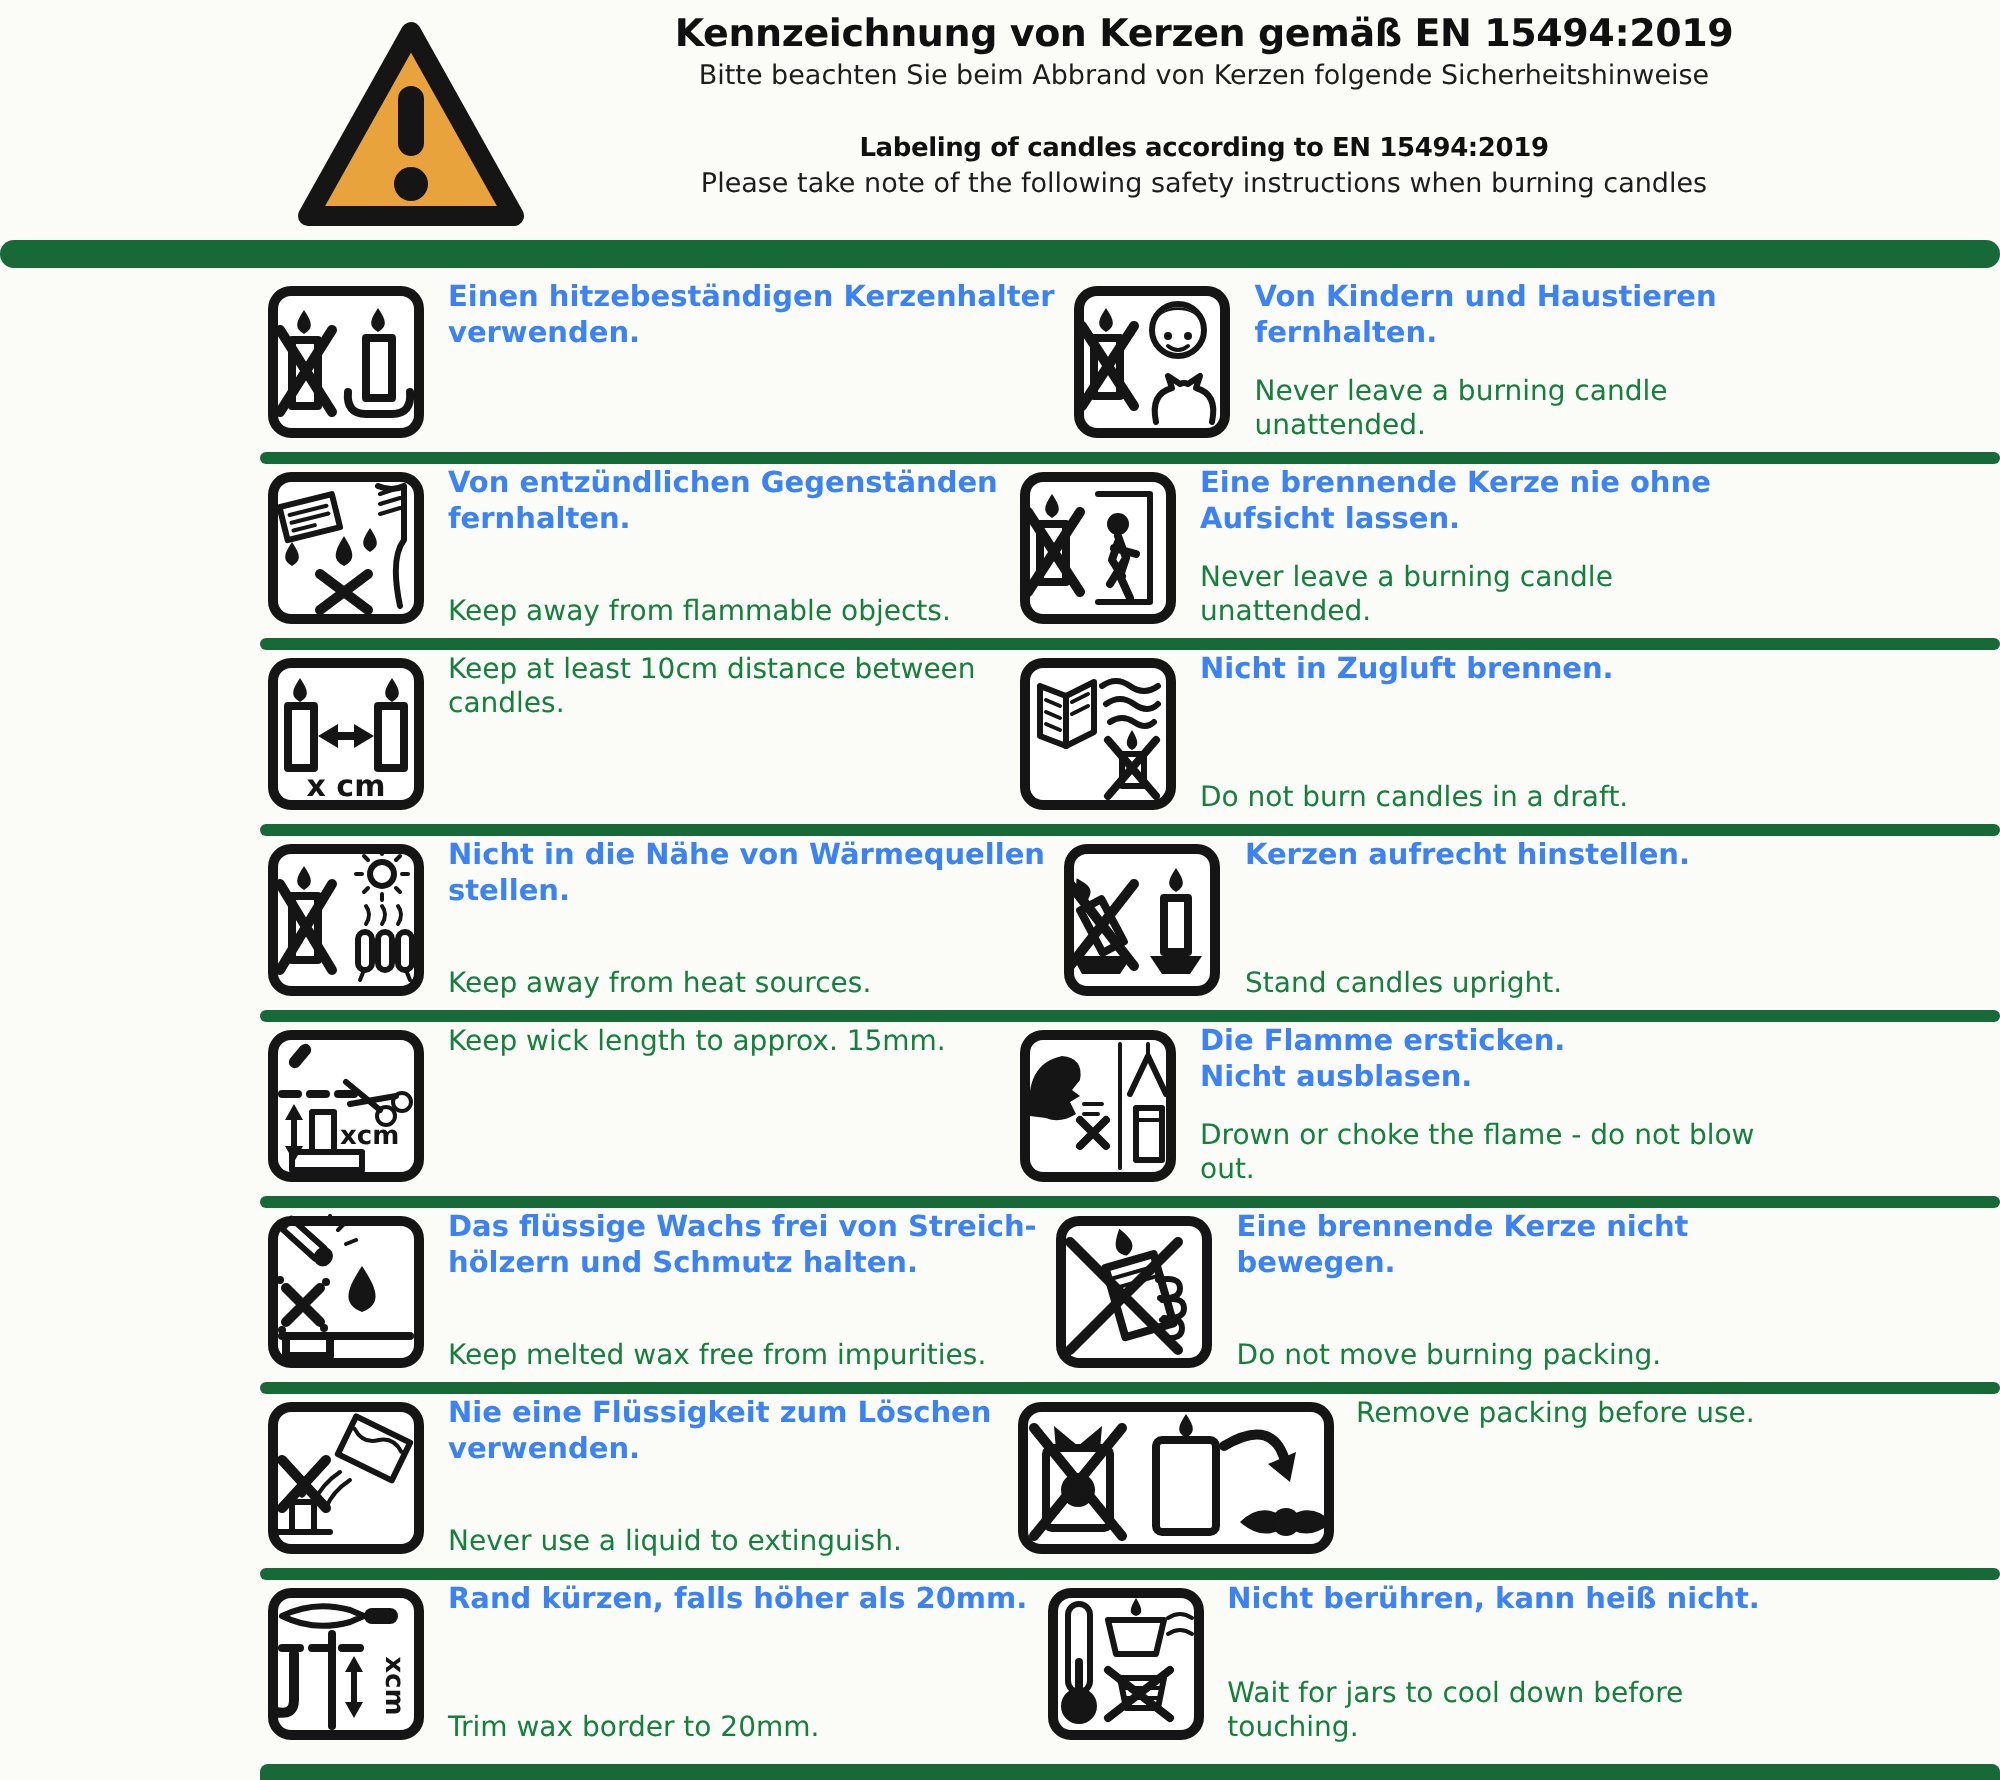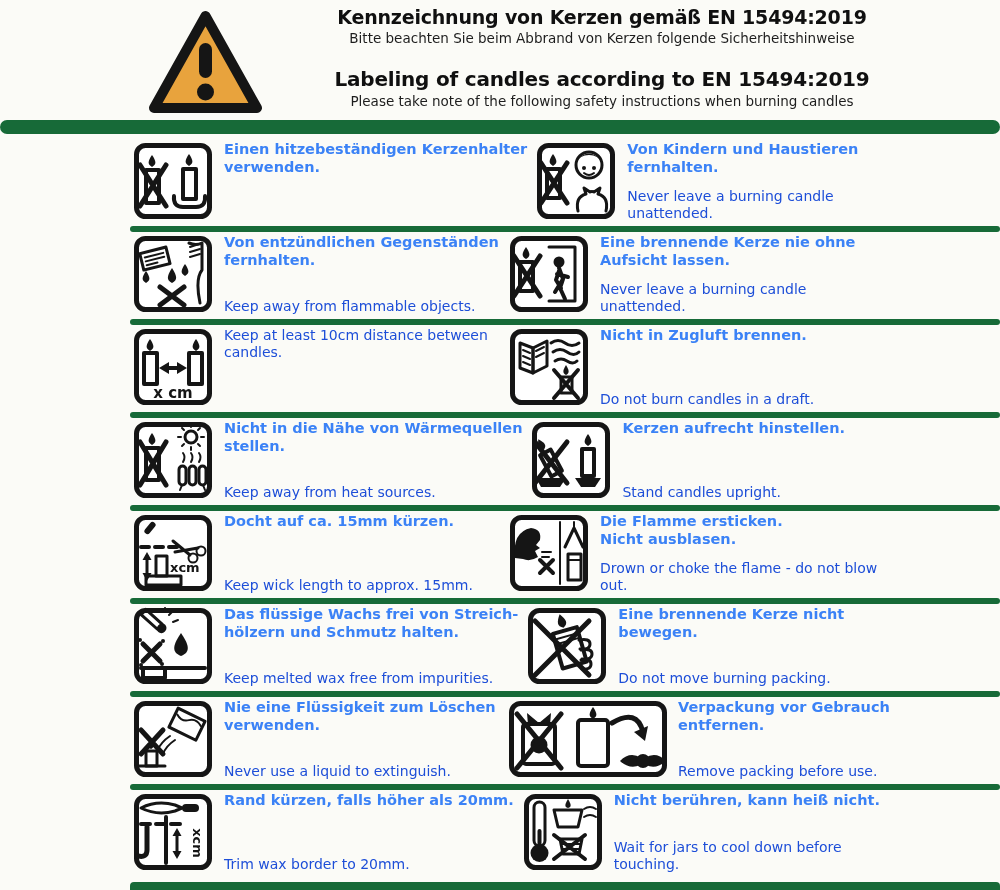--- a/index.html
+++ b/index.html
@@ -10,37 +10,37 @@
   html,body{margin:0;padding:0;}
   body{background:#e9e9e9;font-family:"DejaVu Sans",sans-serif;}
   .page{position:relative;width:1000px;height:890px;background:var(--bg);overflow:hidden;
         color:#1b1b1b;}
   
   header{position:relative;height:118px;}
   .tri{position:absolute;left:145px;top:7px;}
   .titles{position:absolute;left:204px;right:0;top:6px;text-align:center;}
   .t-de{font-size:19px;font-weight:bold;color:#101010;letter-spacing:-0.2px;}
   .s-de{font-size:13.5px;margin-top:2px;color:#1d1d1d;}
-  .t-en{font-size:20px;font-weight:bold;color:#101010;margin-top:21px;letter-spacing:-0.2px;}
+  .t-en{font-size:13px;font-weight:bold;color:#101010;margin-top:21px;letter-spacing:-0.2px;}
   .s-en{font-size:13.5px;margin-top:2px;color:#1d1d1d;}
   
   .bar-top{height:14px;background:var(--green);border-radius:7px;margin-top:2px;}
   .divider{height:6px;background:var(--green);border-radius:3px;margin-left:130px;}
   .bar-bottom{position:absolute;left:130px;right:0;bottom:0;height:8px;background:var(--green);
               border-radius:4px 4px 0 0;}
   
   main{padding-top:5px;}
   .row{display:flex;height:87px;align-items:flex-start;}
   .item{flex:0 0 50%;box-sizing:border-box;display:flex;gap:10px;}
   .item.left{padding-left:132px;}
   .item.right{padding-left:8px;}
   .pict{flex:0 0 auto;margin-top:3px;}
   .txt{display:flex;flex-direction:column;justify-content:space-between;height:81px;padding-top:2px;}
   .de{margin:0;font-weight:bold;font-size:14.5px;line-height:1.24;white-space:pre;color:#3b82f6;}
-  .en{margin:0;font-size:14px;line-height:1.22;white-space:pre;color:#1d4ed8;}
+  .en{margin:0;font-size:14px;line-height:1.22;white-space:pre;color:#15803d;}
   
   .pict *{stroke-linecap:round;stroke-linejoin:round;}
   .bd{fill:#fff;stroke:var(--ink);stroke-width:5;}
   .s2{fill:none;stroke:var(--ink);stroke-width:2;}
   .s3{fill:none;stroke:var(--ink);stroke-width:3;}
   .s4{fill:none;stroke:var(--ink);stroke-width:4;}
   .s5{fill:none;stroke:var(--ink);stroke-width:5;}
   .f{fill:var(--ink);stroke:none;}
   .wf{fill:#fff;stroke:var(--ink);stroke-width:3;}
   .it{font:bold 15px "DejaVu Sans",sans-serif;fill:var(--ink);}
@@ -238,21 +238,20 @@
           <circle class="s2" cx="60" cy="44" r="4.5"></circle>
             <circle class="s2" cx="68" cy="37" r="4.5"></circle>
           <path class="s3" d="M57 41 40 27M65 34 42 38"></path>
           <path class="s3" d="M14 42v21"></path>
           <path class="f" d="M14 38l-4.5 8h9ZM14 67l-4.5-8h9Z"></path>
           <rect class="s3" x="23" y="42" width="11" height="20"></rect>
           <rect class="s3" x="13" y="62" width="35" height="9"></rect>
           <text class="it2" x="37" y="58">xcm</text>
         </svg>
         <div class="txt">
-            <p class="de">Docht auf ca. 15mm kürzen.</p>
         <p class="en">Keep wick length to approx. 15mm.</p>
           </div>
       </div>
       <div class="item right">
         <svg class="pict" width="82" height="78" viewBox="0 0 80 78">
           <rect class="bd" x="3.5" y="3.5" width="73" height="71" rx="9"></rect>
           <path class="f" d="M6 44Q3 18 22 14q11 1 9 12l-4 5 4 3-5 3 3 6q-8 5-15 2L6 44Z"></path>
           <path class="s2" d="M33 38h9M33 43h7"></path>
           <path class="s4" d="M31 46l13 13M44 46 31 59"></path>
           <path class="s2" d="M51 8v62"></path>
@@ -342,22 +341,20 @@
           <circle class="f" cx="31" cy="45" r="8.5"></circle>
           <path class="s5" d="M9 14l44 54M53 14 9 68"></path>
           <rect class="s4" x="70" y="20" width="30" height="46" rx="3"></rect>
           <path class="f" d="M85 7c-4 6-5 9 0 12c5-3 4-6 0-12Z"></path>
           <path class="s5" d="M104 23q25-15 31 9"></path>
           <path class="f" d="M140 26l-3 15-11-9Z"></path>
           <path class="f" d="M112 61q10-10 21-3l2 2 2-2q11-7 21 3-10 9-20 4h-6q-10 5-20-4Z"></path>
           <circle class="f" cx="135" cy="61" r="7"></circle>
         </svg>
         <div class="txt">
-            <p class="de">Verpackung vor Gebrauch
-entfernen.</p>
         <p class="en">Remove packing before use.</p>
           </div>
       </div>
     </section>
     <div class="divider"></div>
 
     <section class="row">
       <div class="item left">
         <svg class="pict" width="82" height="78" viewBox="0 0 80 78">
           <rect class="bd" x="3.5" y="3.5" width="73" height="71" rx="9"></rect>

